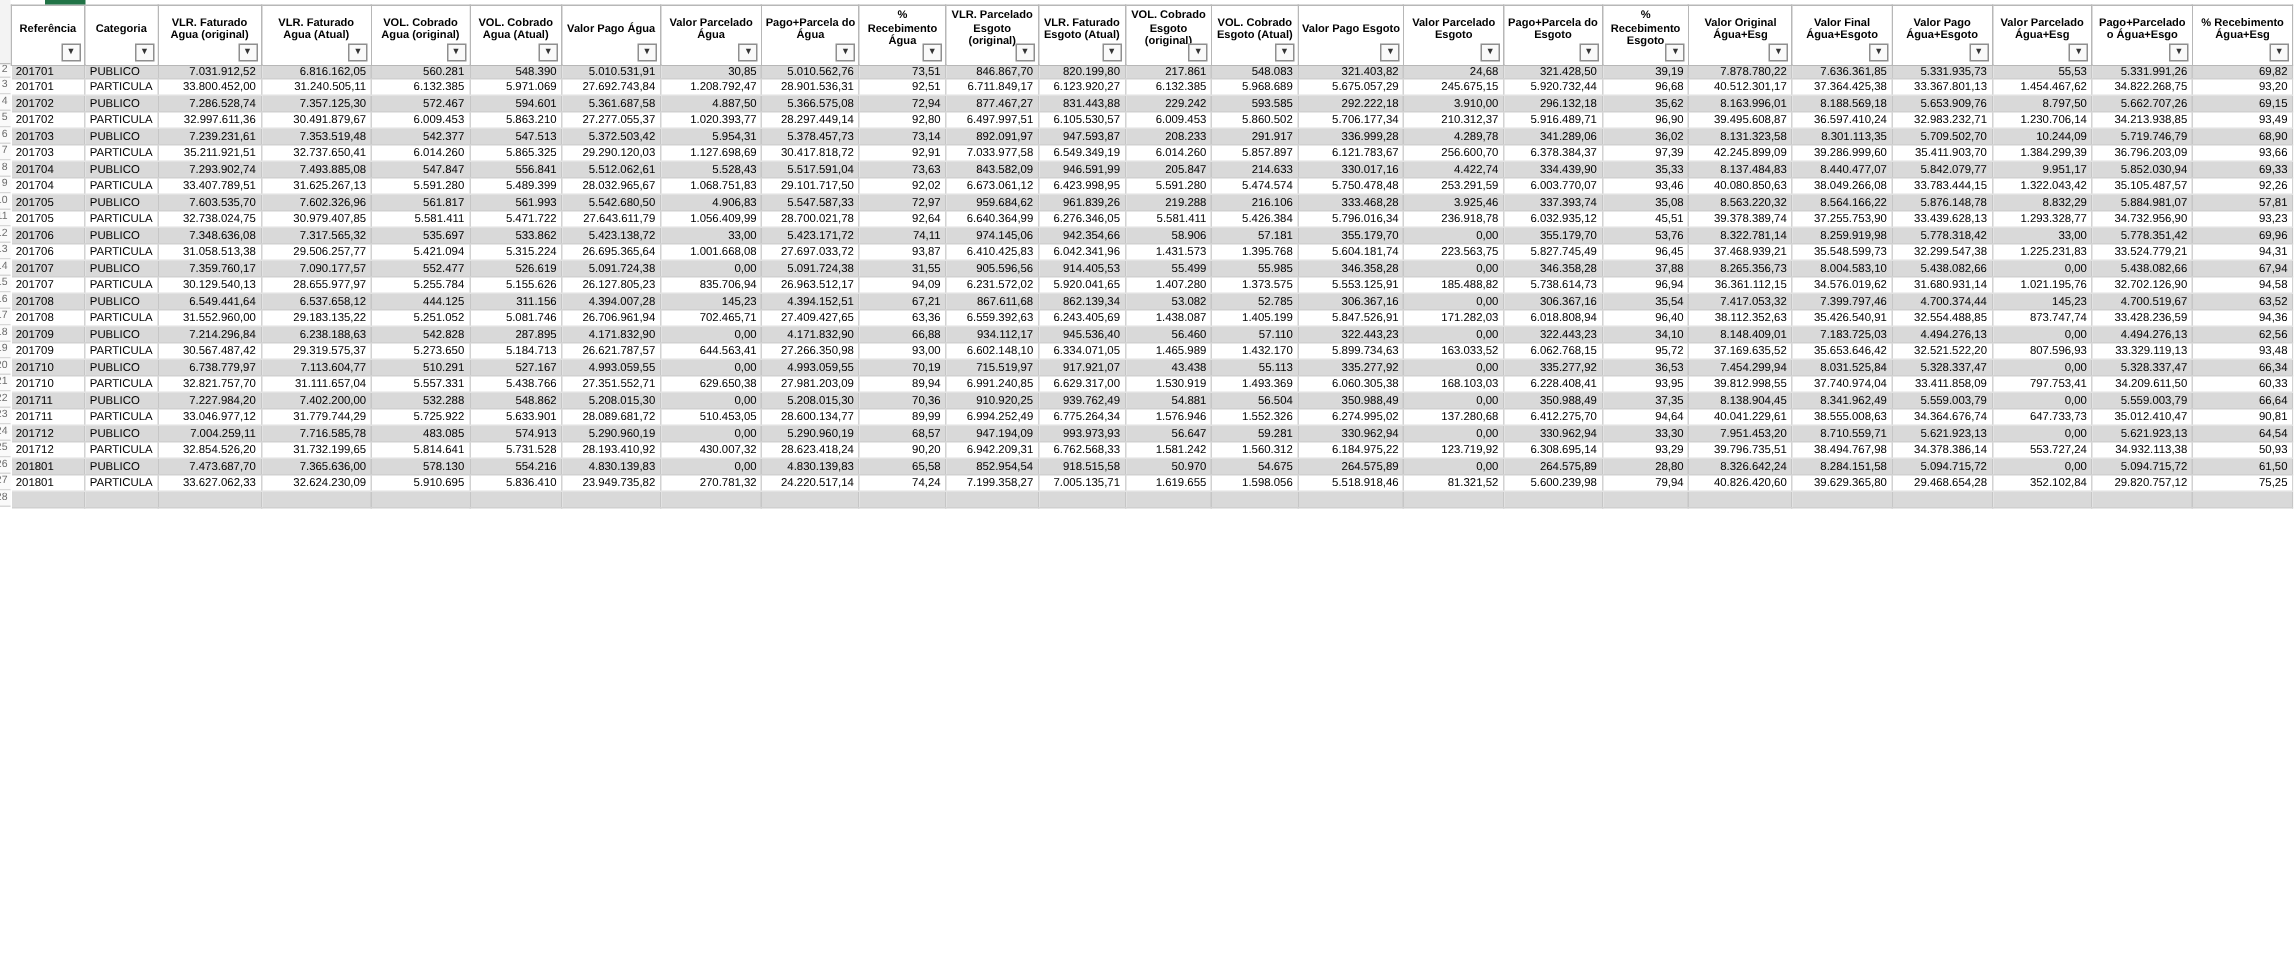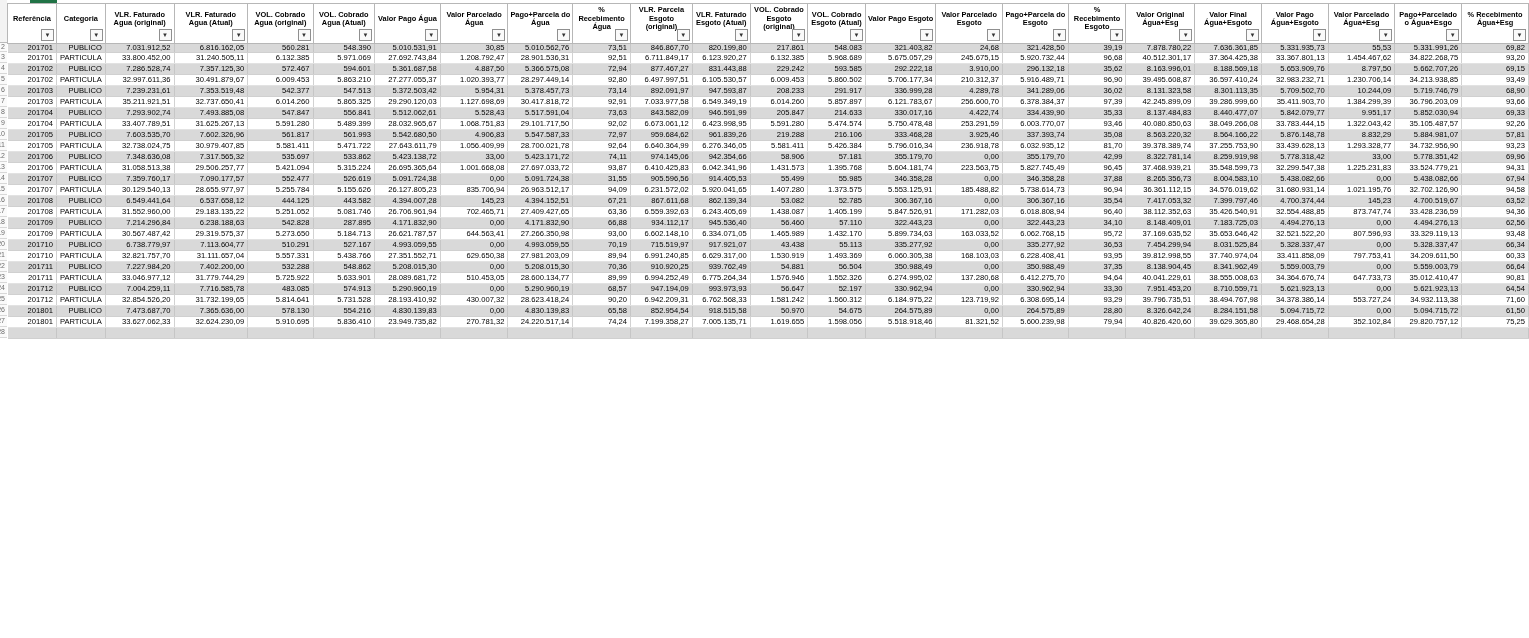--- a/index.html
+++ b/index.html
@@ -54,21 +54,21 @@
     height:11px;
     border-right:1px solid #d2d2d2;
     border-bottom:1px solid #e2e2e2;
     font-size:7.6px;line-height:10px;color:#000;
     padding:0 3px;
     white-space:nowrap;overflow:hidden;
     background:#ffffff;
   }
   tr.band td{background:#d9d9d9;border-bottom:1px solid #d0d0d0;border-right:1px solid #c6c6c6;}
   tr.first td{height:9px;line-height:8px;}
-  td.al{text-align:right;}
+  td.al{text-align:left;}
   td.ar{text-align:right;}
 </style>
 </head>
 <body>
 
 <div class="canvas">
   <div class="accent-bar" style="background: rgb(33, 115, 70);"></div>
   <div class="rownum-strip" id="rownums">
       <div class="rownum-spacer"></div>
       <div class="rownum-cell first">
@@ -185,21 +185,21 @@
           <th><span>Referência</span><span class="filter-btn">▼</span></th>
           <th><span>Categoria</span><span class="filter-btn">▼</span></th>
           <th><span>VLR. Faturado Agua (original)</span><span class="filter-btn">▼</span></th>
           <th><span>VLR. Faturado Agua (Atual)</span><span class="filter-btn">▼</span></th>
           <th><span>VOL. Cobrado Agua (original)</span><span class="filter-btn">▼</span></th>
           <th><span>VOL. Cobrado Agua (Atual)</span><span class="filter-btn">▼</span></th>
           <th><span>Valor Pago Água</span><span class="filter-btn">▼</span></th>
           <th><span>Valor Parcelado Água</span><span class="filter-btn">▼</span></th>
           <th><span>Pago+Parcela do Água</span><span class="filter-btn">▼</span></th>
           <th><span>% Recebimento Água</span><span class="filter-btn">▼</span></th>
-          <th><span>VLR. Parcela Esgoto (original)</span><span class="filter-btn">▼</span></th>
+          <th><span>VLR. Parcelado Esgoto (original)</span><span class="filter-btn">▼</span></th>
           <th><span>VLR. Faturado Esgoto (Atual)</span><span class="filter-btn">▼</span></th>
           <th><span>VOL. Cobrado Esgoto (original)</span><span class="filter-btn">▼</span></th>
           <th><span>VOL. Cobrado Esgoto (Atual)</span><span class="filter-btn">▼</span></th>
           <th><span>Valor Pago Esgoto</span><span class="filter-btn">▼</span></th>
           <th><span>Valor Parcelado Esgoto</span><span class="filter-btn">▼</span></th>
           <th><span>Pago+Parcela do Esgoto</span><span class="filter-btn">▼</span></th>
           <th><span>% Recebimento Esgoto</span><span class="filter-btn">▼</span></th>
           <th><span>Valor Original Água+Esg</span><span class="filter-btn">▼</span></th>
           <th><span>Valor Final Água+Esgoto</span><span class="filter-btn">▼</span></th>
           <th><span>Valor Pago Água+Esgoto</span><span class="filter-btn">▼</span></th>
@@ -454,21 +454,21 @@
           <td class="ar">1.056.409,99</td>
           <td class="ar">28.700.021,78</td>
           <td class="ar">92,64</td>
           <td class="ar">6.640.364,99</td>
           <td class="ar">6.276.346,05</td>
           <td class="ar">5.581.411</td>
           <td class="ar">5.426.384</td>
           <td class="ar">5.796.016,34</td>
           <td class="ar">236.918,78</td>
           <td class="ar">6.032.935,12</td>
-          <td class="ar">81,70</td>
+          <td class="ar">45,51</td>
           <td class="ar">39.378.389,74</td>
           <td class="ar">37.255.753,90</td>
           <td class="ar">33.439.628,13</td>
           <td class="ar">1.293.328,77</td>
           <td class="ar">34.732.956,90</td>
           <td class="ar">93,23</td>
         </tr>
         <tr class="band">
           <td class="al">201706</td>
           <td class="al">PUBLICO</td>
@@ -480,21 +480,21 @@
           <td class="ar">33,00</td>
           <td class="ar">5.423.171,72</td>
           <td class="ar">74,11</td>
           <td class="ar">974.145,06</td>
           <td class="ar">942.354,66</td>
           <td class="ar">58.906</td>
           <td class="ar">57.181</td>
           <td class="ar">355.179,70</td>
           <td class="ar">0,00</td>
           <td class="ar">355.179,70</td>
-          <td class="ar">42,99</td>
+          <td class="ar">53,76</td>
           <td class="ar">8.322.781,14</td>
           <td class="ar">8.259.919,98</td>
           <td class="ar">5.778.318,42</td>
           <td class="ar">33,00</td>
           <td class="ar">5.778.351,42</td>
           <td class="ar">69,96</td>
         </tr>
         <tr>
           <td class="al">201706</td>
           <td class="al">PARTICULA</td>
@@ -572,21 +572,21 @@
           <td class="ar">1.021.195,76</td>
           <td class="ar">32.702.126,90</td>
           <td class="ar">94,58</td>
         </tr>
         <tr class="band">
           <td class="al">201708</td>
           <td class="al">PUBLICO</td>
           <td class="ar">6.549.441,64</td>
           <td class="ar">6.537.658,12</td>
           <td class="ar">444.125</td>
-          <td class="ar">443.582</td>
+          <td class="ar">311.156</td>
           <td class="ar">4.394.007,28</td>
           <td class="ar">145,23</td>
           <td class="ar">4.394.152,51</td>
           <td class="ar">67,21</td>
           <td class="ar">867.611,68</td>
           <td class="ar">862.139,34</td>
           <td class="ar">53.082</td>
           <td class="ar">52.785</td>
           <td class="ar">306.367,16</td>
           <td class="ar">0,00</td>
@@ -788,21 +788,21 @@
           <td class="ar">7.716.585,78</td>
           <td class="ar">483.085</td>
           <td class="ar">574.913</td>
           <td class="ar">5.290.960,19</td>
           <td class="ar">0,00</td>
           <td class="ar">5.290.960,19</td>
           <td class="ar">68,57</td>
           <td class="ar">947.194,09</td>
           <td class="ar">993.973,93</td>
           <td class="ar">56.647</td>
-          <td class="ar">52.197</td>
+          <td class="ar">59.281</td>
           <td class="ar">330.962,94</td>
           <td class="ar">0,00</td>
           <td class="ar">330.962,94</td>
           <td class="ar">33,30</td>
           <td class="ar">7.951.453,20</td>
           <td class="ar">8.710.559,71</td>
           <td class="ar">5.621.923,13</td>
           <td class="ar">0,00</td>
           <td class="ar">5.621.923,13</td>
           <td class="ar">64,54</td>
@@ -824,21 +824,21 @@
           <td class="ar">1.560.312</td>
           <td class="ar">6.184.975,22</td>
           <td class="ar">123.719,92</td>
           <td class="ar">6.308.695,14</td>
           <td class="ar">93,29</td>
           <td class="ar">39.796.735,51</td>
           <td class="ar">38.494.767,98</td>
           <td class="ar">34.378.386,14</td>
           <td class="ar">553.727,24</td>
           <td class="ar">34.932.113,38</td>
-          <td class="ar">71,60</td>
+          <td class="ar">50,93</td>
         </tr>
         <tr class="band">
           <td class="al">201801</td>
           <td class="al">PUBLICO</td>
           <td class="ar">7.473.687,70</td>
           <td class="ar">7.365.636,00</td>
           <td class="ar">578.130</td>
           <td class="ar">554.216</td>
           <td class="ar">4.830.139,83</td>
           <td class="ar">0,00</td>

